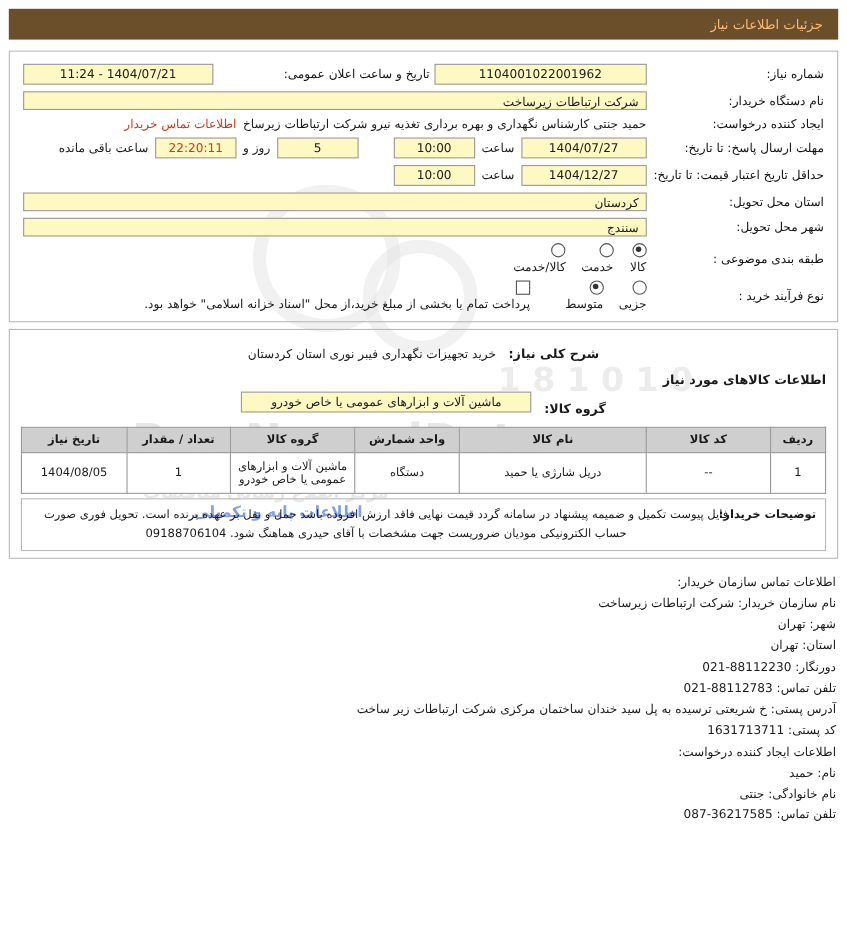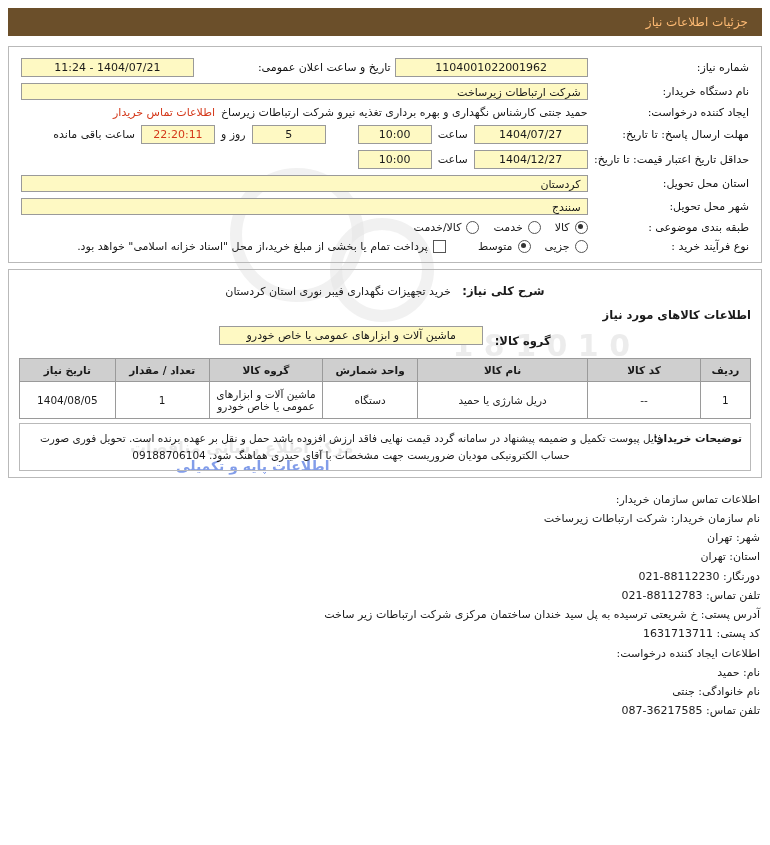--- a/index.html
+++ b/index.html
@@ -130,21 +130,21 @@
     background: #333;
   }
   .checkbox {
     display: inline-block;
     width: 11px; height: 11px;
     border: 1px solid #555;
     background: #fff;
     vertical-align: middle;
     margin-left: 3px;
   }
-  .opt { display: inline-flex; align-items: flex-end; gap: 2px; margin-left: 14px; font-size: 11px;}
+  .opt { display: inline-flex; align-items: flex-start; gap: 2px; margin-left: 14px; font-size: 11px; flex-direction: column;}
 
   .sec-title { font-weight: bold; font-size: 11.5px; margin: 6px 0 4px 0; }
   .center-line { text-align: center; }
 
   table.goods {
     width: 100%;
     border-collapse: collapse;
     margin: 6px auto 4px auto;
     font-size: 10.5px;
   }

